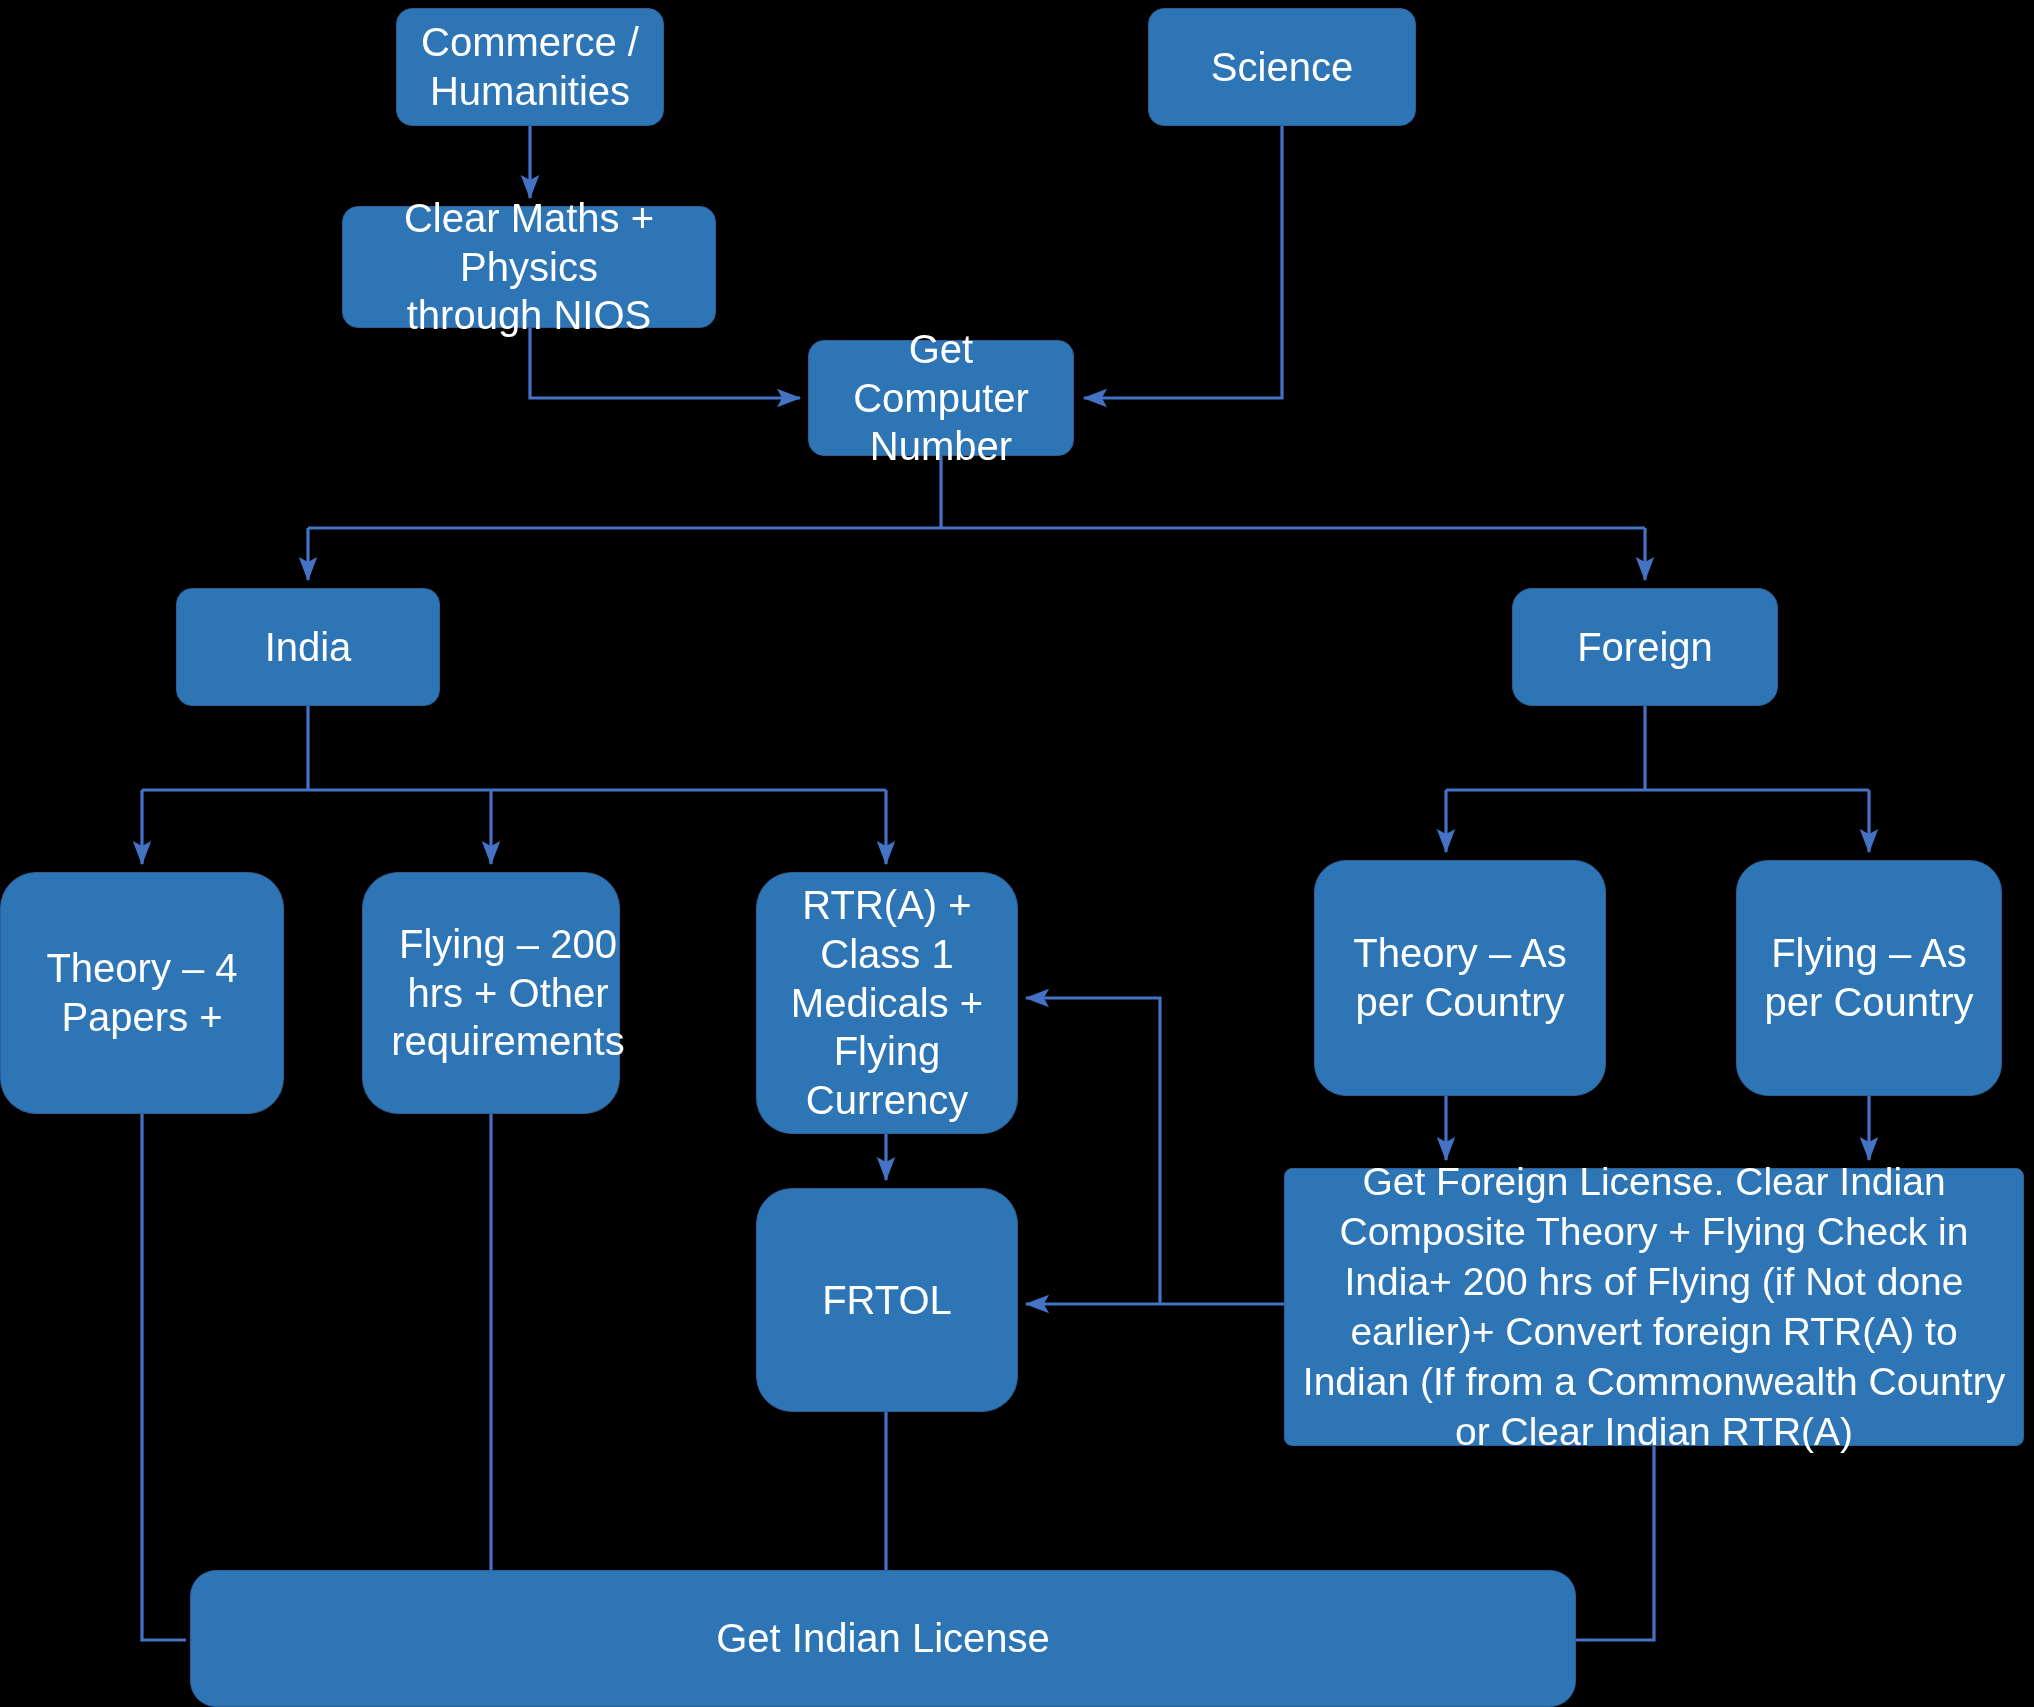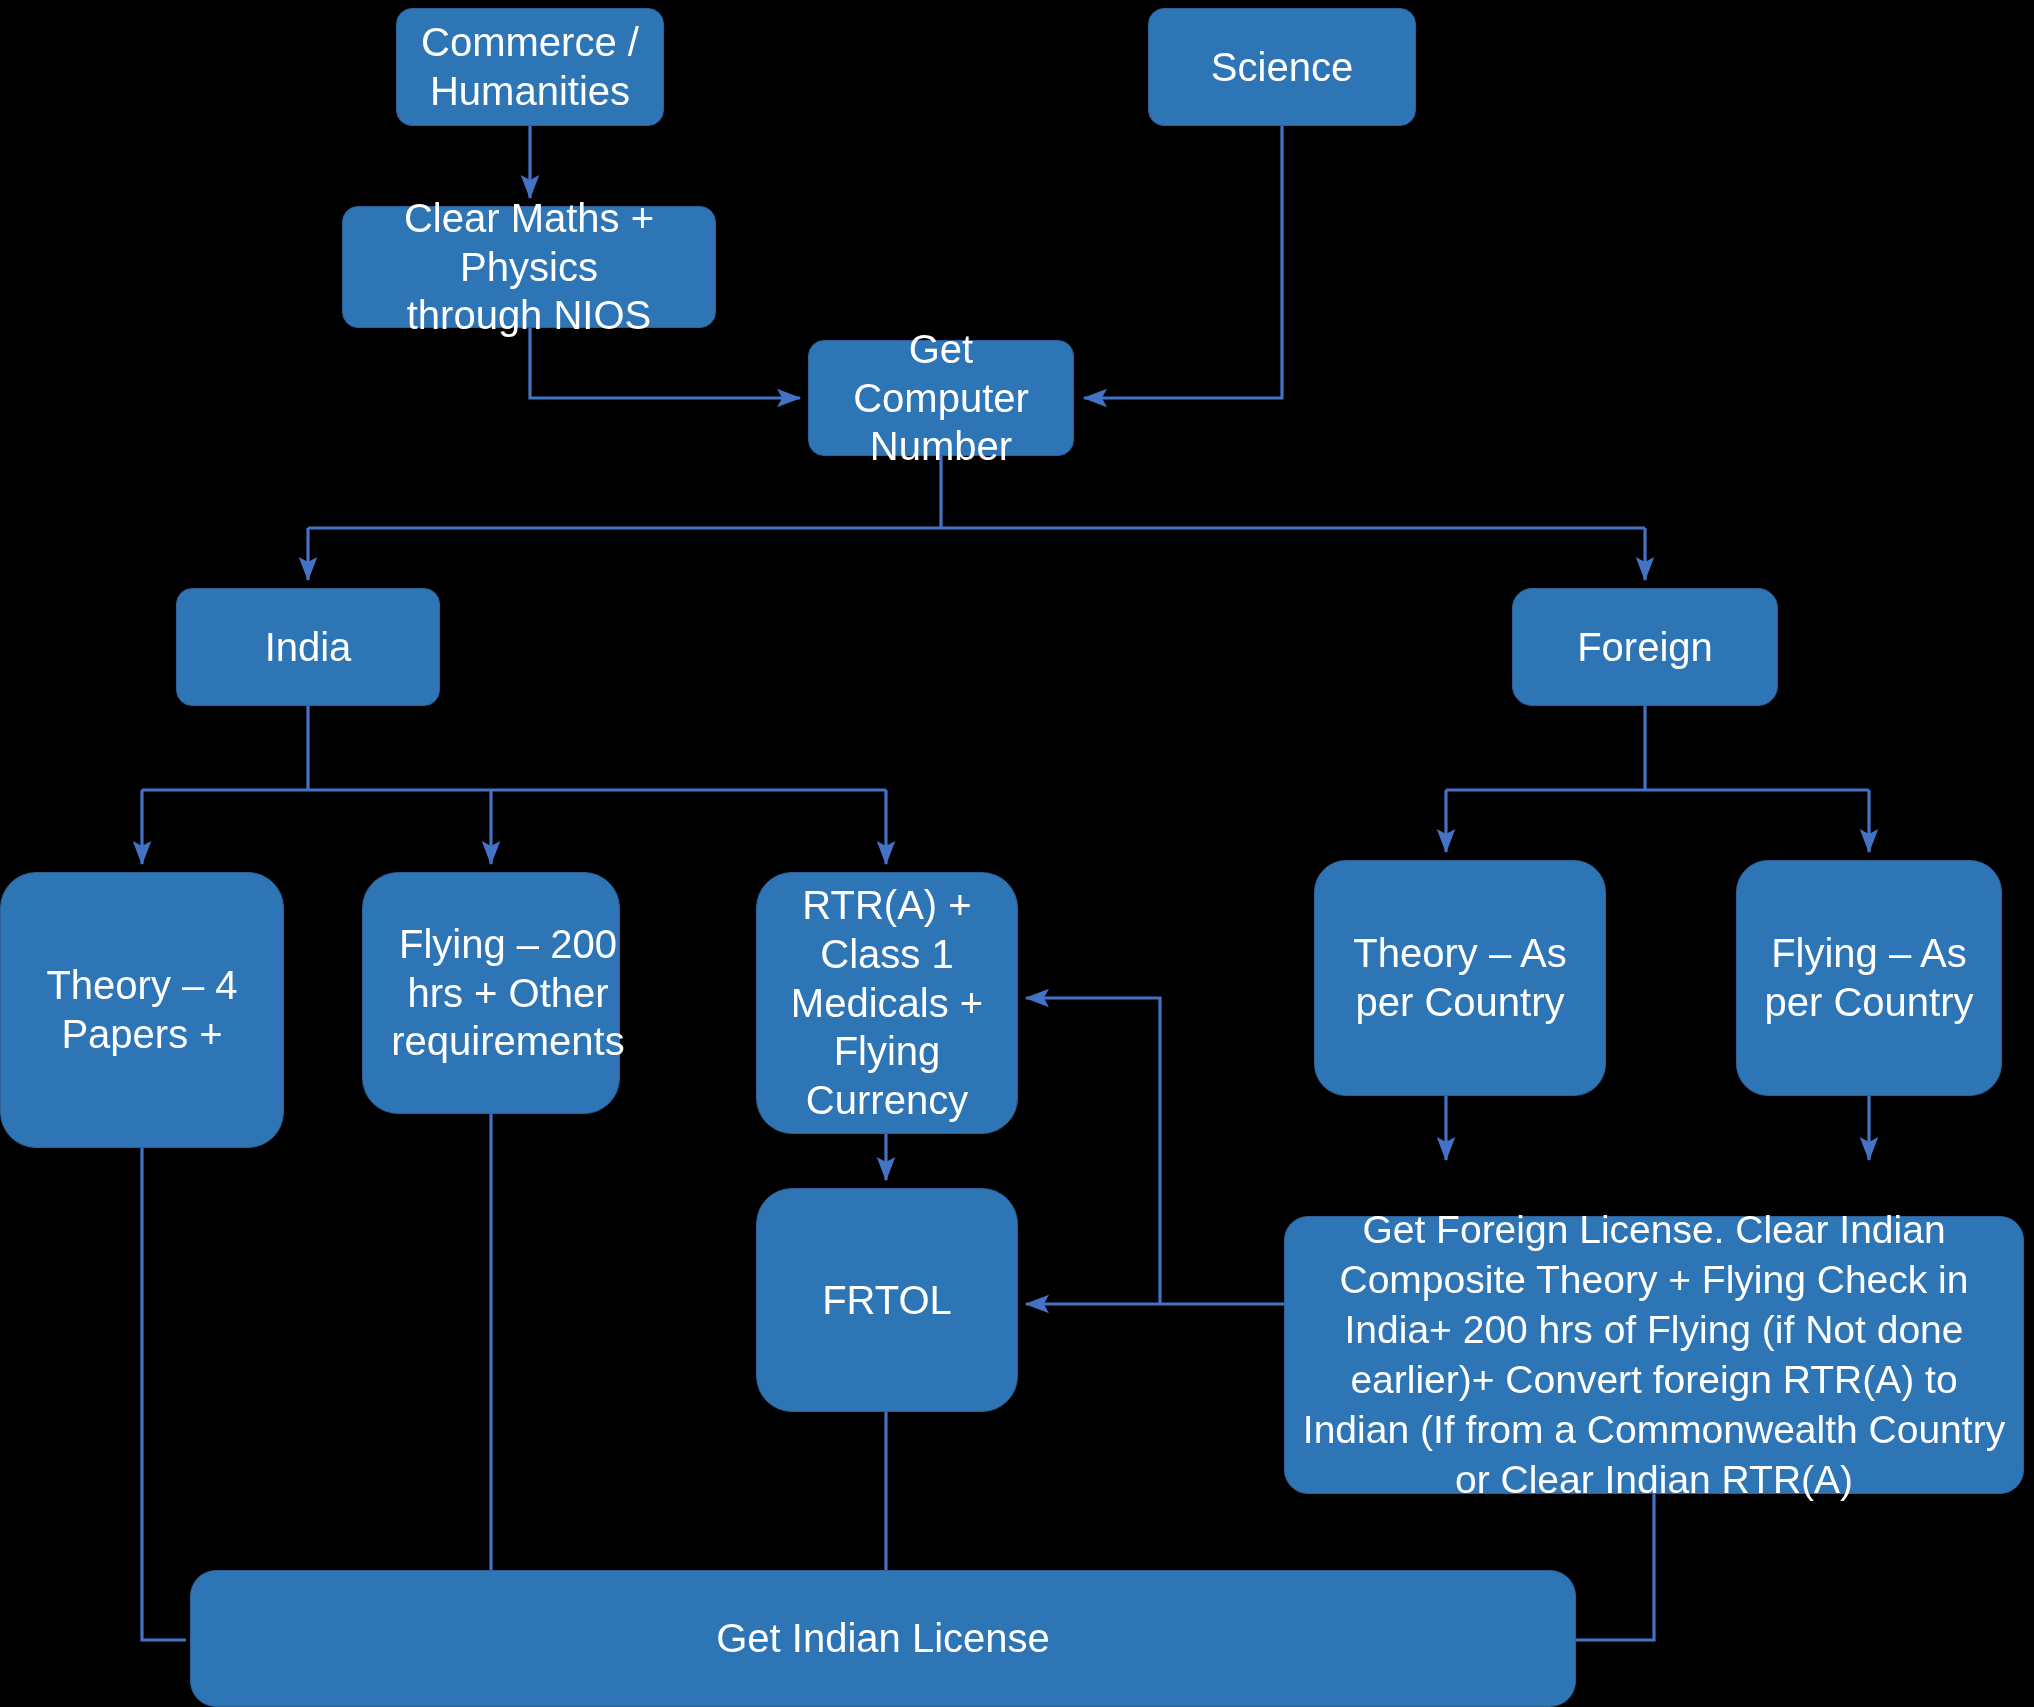--- a/index.html
+++ b/index.html
@@ -41,27 +41,27 @@
     line-height: 1.22;
     white-space: pre-line;
     z-index: 2;
   }
   .n-commerce   { left: 396px;  top: 8px;    width: 268px; height: 118px;  font-size: 40px; border-radius: 16px; }
   .n-science    { left: 1148px; top: 8px;    width: 268px; height: 118px;  font-size: 40px; border-radius: 16px; }
   .n-nios       { left: 342px;  top: 206px;  width: 374px; height: 122px;  font-size: 40px; border-radius: 16px; }
   .n-compnum    { left: 808px;  top: 340px;  width: 266px; height: 116px;  font-size: 40px; border-radius: 16px; }
   .n-india      { left: 176px;  top: 588px;  width: 264px; height: 118px;  font-size: 40px; border-radius: 16px; }
   .n-foreign    { left: 1512px; top: 588px;  width: 266px; height: 118px;  font-size: 40px; border-radius: 20px; }
-  .n-theory4    { left: 0px;    top: 872px;  width: 284px; height: 276px;  font-size: 40px; border-radius: 36px; }
+  .n-theory4    { left: 0px;    top: 872px;  width: 284px; height: 242px;  font-size: 40px; border-radius: 36px; }
   .n-flying200  { left: 362px;  top: 872px;  width: 258px; height: 242px;  font-size: 40px; border-radius: 36px; padding-left: 44px; }
   .n-rtr        { left: 756px;  top: 872px;  width: 262px; height: 262px;  font-size: 40px; border-radius: 36px; }
   .n-theoryfc   { left: 1314px; top: 860px;  width: 292px; height: 236px;  font-size: 40px; border-radius: 32px; }
   .n-flyingfc   { left: 1736px; top: 860px;  width: 266px; height: 236px;  font-size: 40px; border-radius: 32px; }
   .n-frtol      { left: 756px;  top: 1188px; width: 262px; height: 224px;  font-size: 40px; border-radius: 36px; }
-  .n-foreignlic { left: 1284px; top: 1168px; width: 740px; height: 278px;  font-size: 39px; border-radius: 24px; line-height: 1.28; margin-top: 48px; }
+  .n-foreignlic { left: 1284px; top: 1168px; width: 740px; height: 278px;  font-size: 39px; border-radius: 8px; line-height: 1.28; }
   .n-indianlic  { left: 190px;  top: 1570px; width: 1386px; height: 137px; font-size: 40px; border-radius: 26px; }
 </style>
 </head>
 <body>
 
 <div id="canvas">
 
   <svg id="edges" viewBox="0 0 2034 1707" xmlns="http://www.w3.org/2000/svg">
     <defs>
       <marker id="arrow" markerWidth="9" markerHeight="9" refX="7.2" refY="3.1" orient="auto" markerUnits="strokeWidth">

